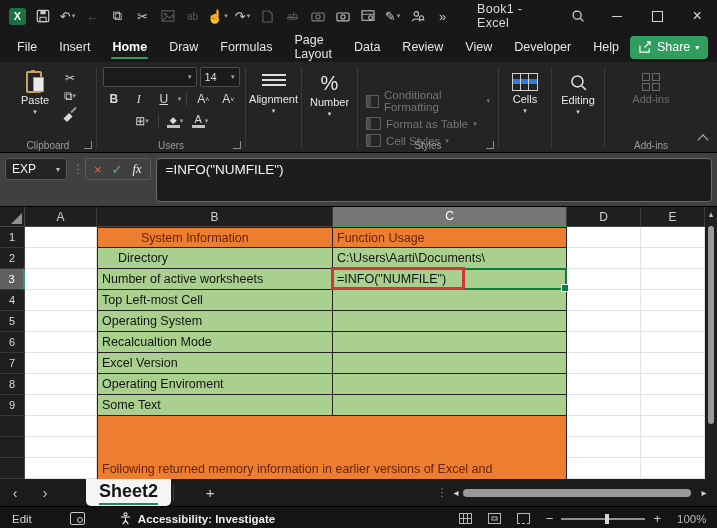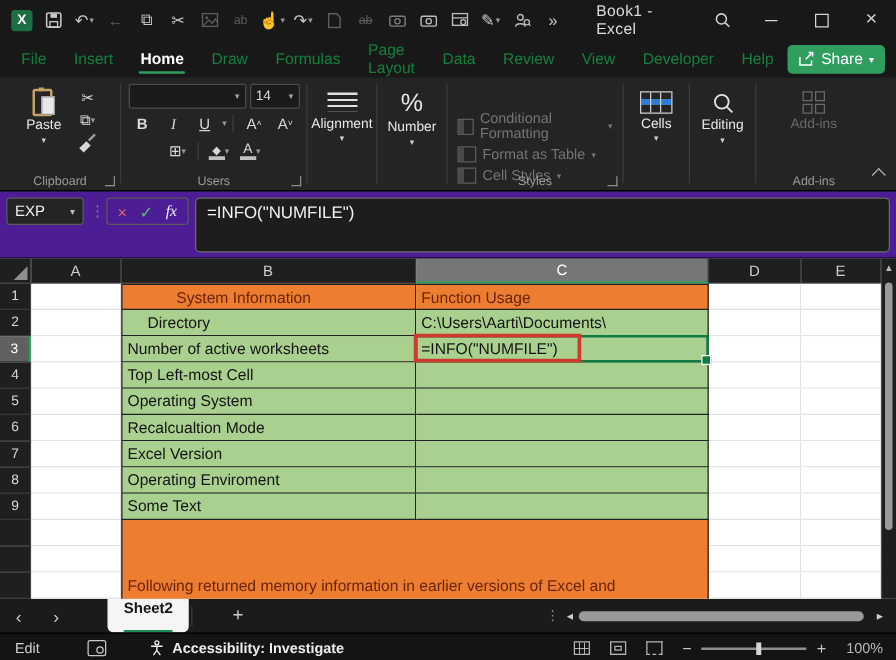--- a/index.html
+++ b/index.html
@@ -21,21 +21,21 @@
   .wtitle{margin-left:22px;font-size:12.5px;color:#dcdcdc;letter-spacing:.3px;}
   .tspacer{flex:1;}
   .win-btn{width:40px;height:32px;display:flex;align-items:center;justify-content:center;color:#d4d4d4;}
   .max-box{width:9px;height:9px;border:1px solid #d4d4d4;}
   .min-line{width:10px;height:1px;background:#d4d4d4;}
   svg.ic{display:block;}
 
   
   .tabbar{height:30px;display:flex;align-items:center;padding-left:6px;flex:0 0 auto;background:#181818;}
   .tabs{display:flex;align-items:center;height:100%;}
-  .tab{position:relative;padding:0 11px;font-size:12.5px;color:#15803d;height:100%;
+  .tab{position:relative;padding:0 11px;font-size:12.5px;color:#e5e5e5;height:100%;
        display:flex;align-items:center;cursor:default;}
   .tab.active{color:#fff;font-weight:bold;}
   .tab.active::after{content:"";position:absolute;left:10px;right:10px;bottom:3px;height:2.5px;
                      background:var(--accent);border-radius:2px;}
   .share-btn{margin-left:auto;margin-right:10px;height:23px;background:var(--accent);border-radius:4px;
              display:flex;align-items:center;gap:5px;padding:0 9px;color:#fff;font-size:12.5px;}
   .share-chev{font-size:8px;}
 
   
   .ribbon{height:90px;background:#242424;display:flex;position:relative;flex:0 0 auto;
@@ -89,21 +89,21 @@
   .cells-icon{width:24px;height:16px;border:1px solid #cfcfcf;margin-top:3px;position:relative;
      background:linear-gradient(180deg,transparent 0 5px,#2f7cd6 5px 10px,transparent 10px);}
   .cells-icon::before{content:"";position:absolute;left:7px;top:0;bottom:0;width:1px;background:#cfcfcf;}
   .cells-icon::after{content:"";position:absolute;left:15px;top:0;bottom:0;width:1px;background:#cfcfcf;}
   .addins-icon{display:grid;grid-template-columns:8px 8px;grid-template-rows:8px 8px;gap:2px;margin-top:3px;}
   .addins-icon span{border:1.5px solid #6a6a6a;box-sizing:border-box;}
   .collapse-chev{position:absolute;right:10px;bottom:8px;width:7px;height:7px;
      border-left:1.5px solid #b5b5b5;border-top:1.5px solid #b5b5b5;transform:rotate(45deg);}
 
   
-  .formula-row{height:54px;background:#4c1d95;display:flex;align-items:flex-start;gap:5px;
+  .formula-row{height:54px;background:#404040;display:flex;align-items:flex-start;gap:5px;
                padding:5px 5px 4px 5px;box-sizing:border-box;flex:0 0 auto;border-bottom:1px solid #000;}
   .namebox{width:62px;height:22px;background:#242424;border:1px solid #5a5a5a;border-radius:3px;
            display:flex;align-items:center;justify-content:space-between;padding:0 6px;
            font-size:12px;color:#f0f0f0;box-sizing:border-box;}
   .namebox .chev{font-size:8px;color:#bdbdbd;}
   .fx-dots{color:#8a8a8a;font-size:12px;line-height:22px;width:8px;text-align:center;}
   .fbuttons{height:22px;border:1px solid #5a5a5a;border-radius:3px;display:flex;align-items:center;
             gap:10px;padding:0 8px;box-sizing:border-box;}
   .fx-cancel{color:#e0685c;font-size:13px;}
   .fx-enter{color:#58b77d;font-size:13px;}
@@ -140,21 +140,21 @@
               border-right:1px solid #232323;}
   .note-text{position:absolute;left:4px;bottom:3px;font-size:12.5px;color:#6b2409;white-space:nowrap;}
   .vscroll{width:12px;background:#1e1e1e;display:flex;flex-direction:column;align-items:center;flex:1;}
   .vs-arrow{color:#b9b9b9;font-size:9px;line-height:14px;}
   .vs-thumb{width:6px;height:198px;background:#9a9a9a;border-radius:3px;margin-top:5px;}
 
   
   .sheetbar{height:27px;background:#1b1b1b;display:flex;align-items:center;flex:0 0 auto;}
   .snav{width:30px;text-align:center;color:#cfcfcf;font-size:14px;}
   .sheet-tab{margin-left:26px;height:27px;background:#f5f5f5;color:#151515;display:flex;
-             padding:0 13px;font-size:12px;font-weight:600;
+             align-items:center;padding:0 13px;font-size:18px;font-weight:600;
              border-radius:0 0 5px 5px;}
   .sheet-tab .tab-underline{border-bottom:2px solid #1e8a57;padding-bottom:1px;}
   .tabdiv{width:1px;height:16px;background:#3a3a3a;margin-left:2px;}
   .newsheet{margin-left:24px;color:#cfcfcf;font-size:15px;width:24px;text-align:center;}
   .hs-dots{margin-left:auto;color:#8f8f8f;font-size:11px;width:14px;text-align:center;}
   .hscroll{display:flex;align-items:center;width:262px;margin-right:6px;}
   .hs-arrow{color:#cfcfcf;font-size:10px;width:14px;text-align:center;}
   .hs-track{flex:1;height:10px;display:flex;align-items:center;}
   .hs-thumb{height:8px;width:228px;background:#9a9a9a;border-radius:4px;}
 

